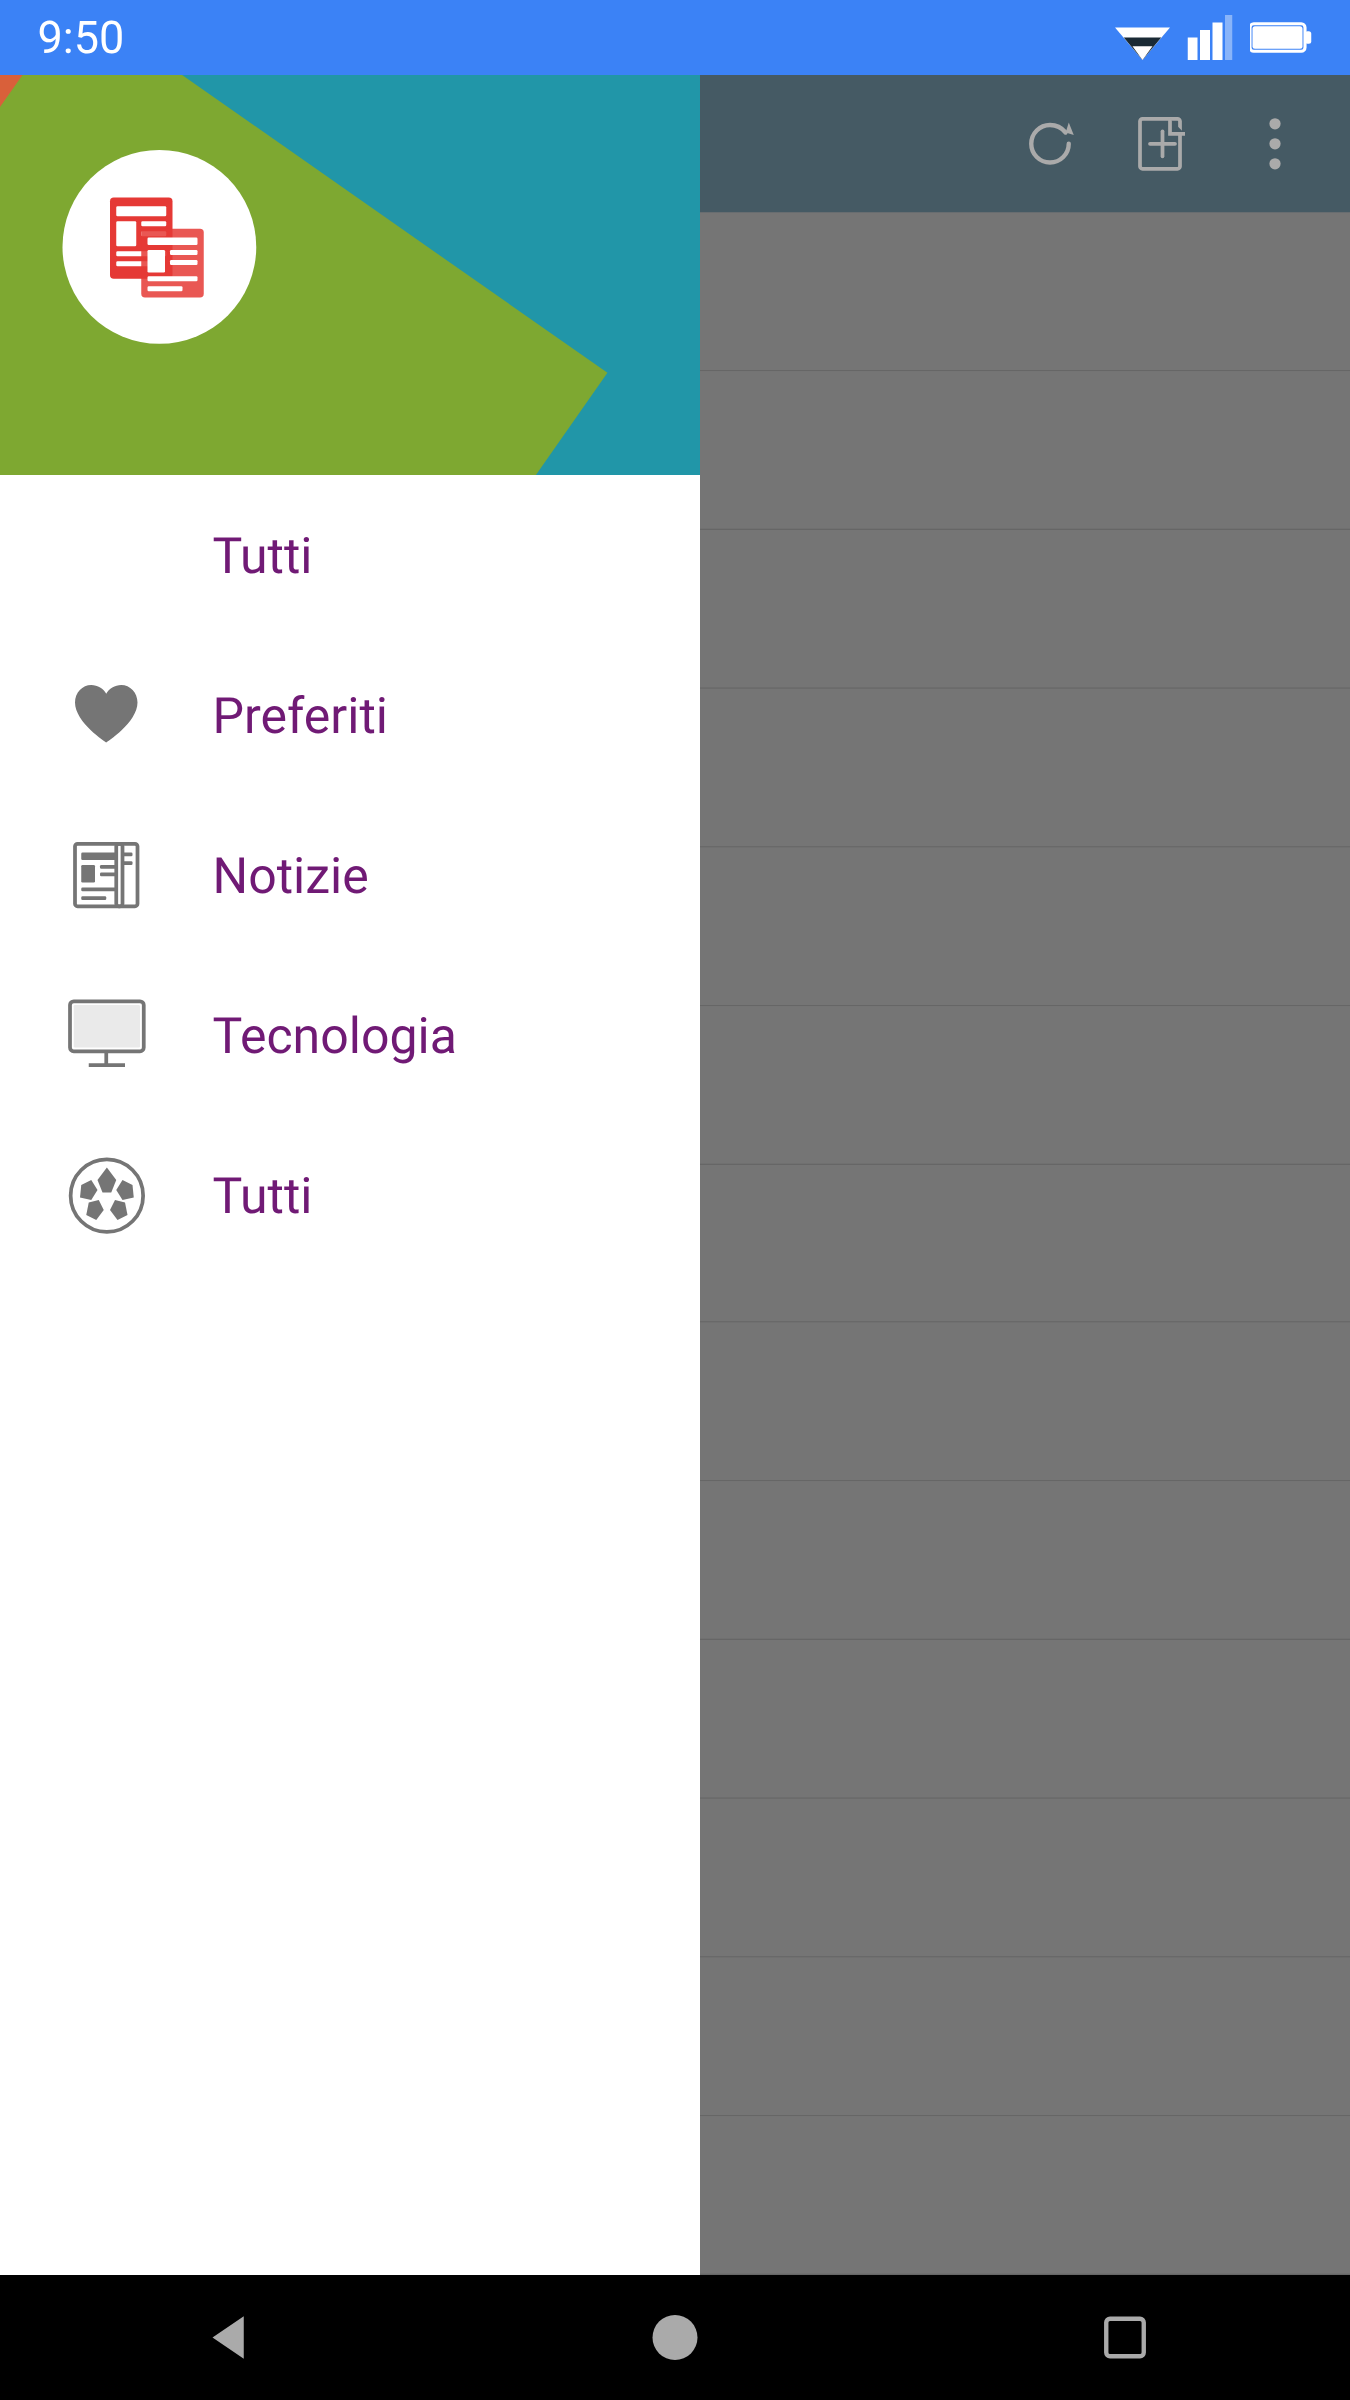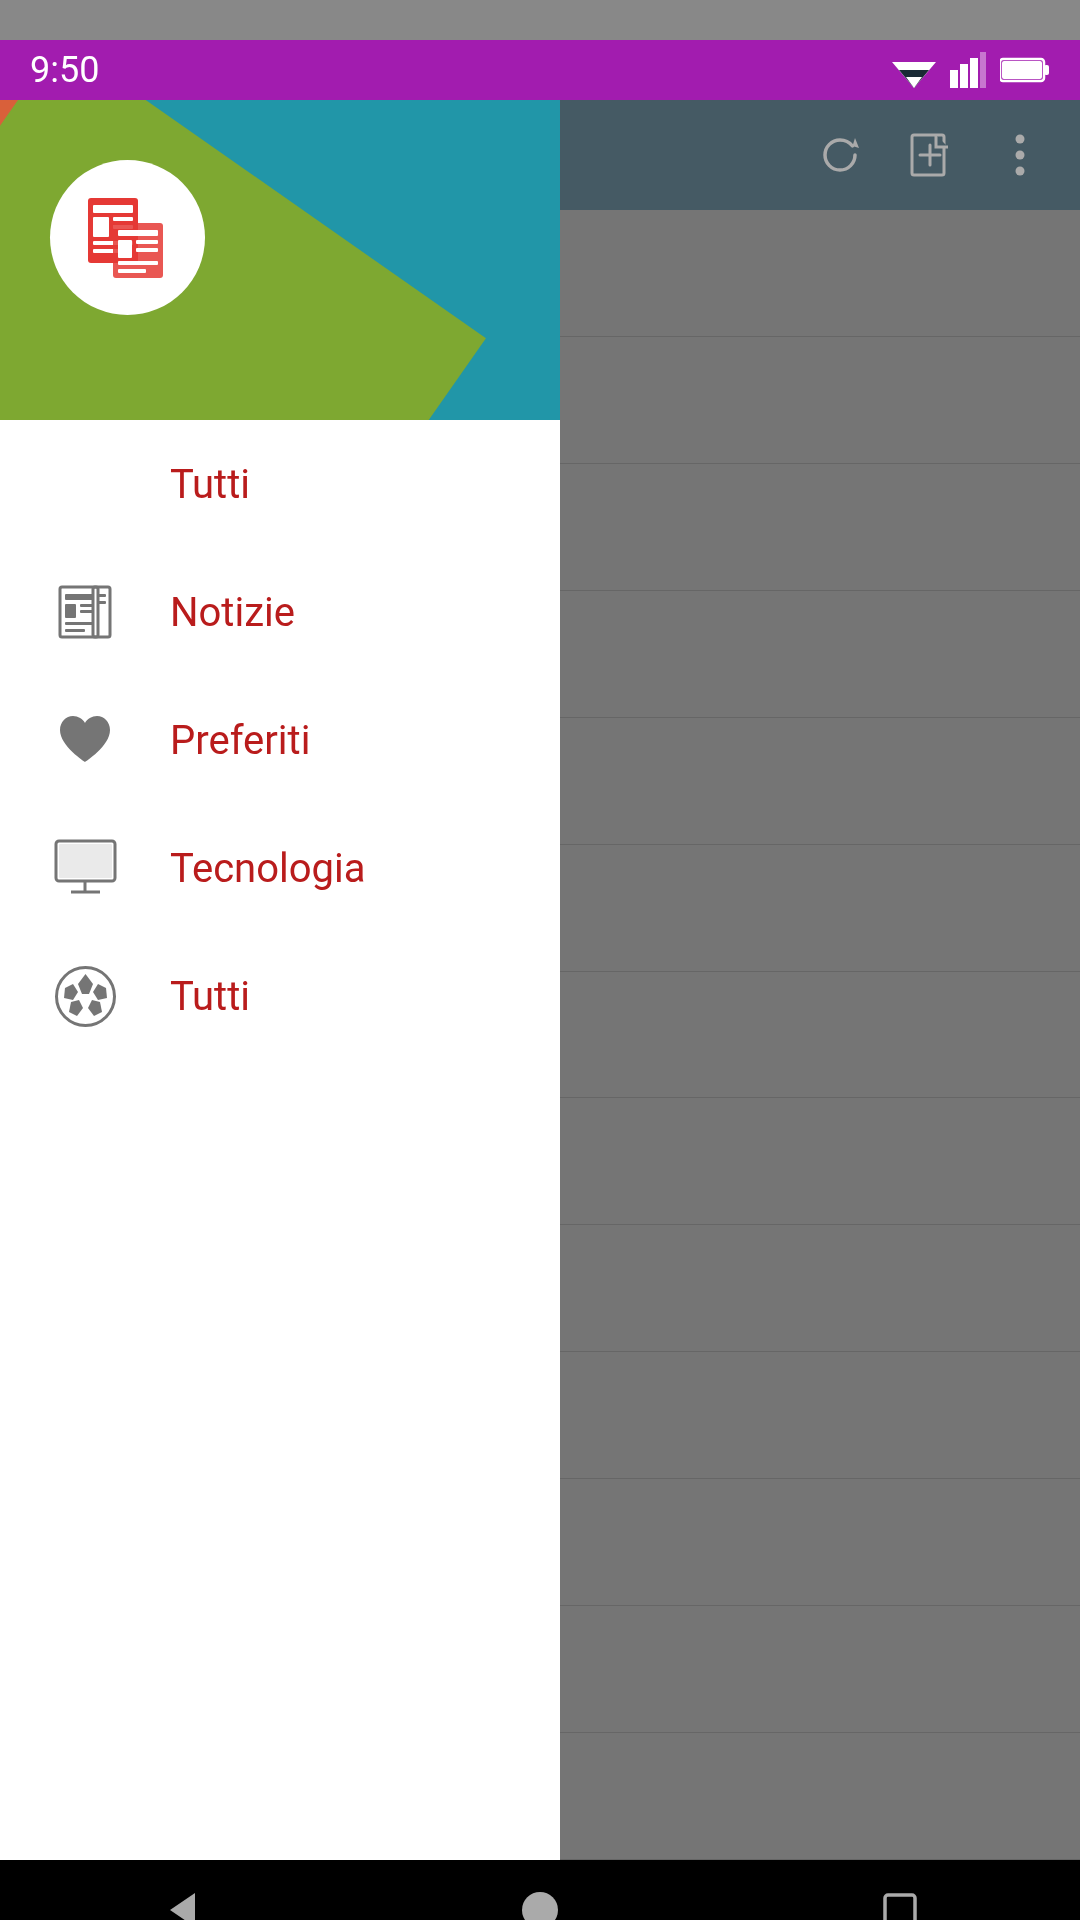--- a/index.html
+++ b/index.html
@@ -11,28 +11,27 @@
       background: #888;
       font-family: 'Roboto', Arial, sans-serif;
       overflow: hidden;
       position: relative;
     }
 
     
     .status-bar {
       width: 100%;
       height: 60px;
-      background: #a21caf;
+      background: #3b82f6;
       display: flex;
       align-items: center;
       justify-content: space-between;
       padding: 0 30px;
       position: relative;
       z-index: 100;
-      margin-top: 40px;
     }
 
     .status-time {
       color: white;
       font-size: 36px;
       font-weight: 400;
     }
 
     .status-icons {
       display: flex;
@@ -130,21 +129,21 @@
       height: 70px;
       display: flex;
       align-items: center;
       justify-content: center;
       margin-right: 50px;
       flex-shrink: 0;
     }
 
     .drawer-item-label {
       font-size: 40px;
-      color: #b91c1c;
+      color: #701a75;
       font-weight: 400;
     }
 
     .drawer-item-tutti .drawer-item-label {
       margin-left: 120px;
     }
 
     
     .right-panel {
       flex: 1;
@@ -263,20 +262,29 @@
           <rect x="35" y="68" width="40" height="4" rx="1" fill="white"></rect>
           <rect x="35" y="76" width="28" height="4" rx="1" fill="white"></rect>
         </svg>
       </div>
     </div>
 
     <div class="drawer-items">
 
       <div class="drawer-item drawer-item-tutti">
         <span class="drawer-item-label">Tutti</span>
+      </div>
+
+      <div class="drawer-item">
+        <div class="drawer-item-icon">
+          <svg width="60" height="60" viewBox="0 0 60 60">
+            <path d="M30 52 C30 52 5 36 5 20 C5 12 11 6 18 6 C23 6 28 9 30 13 C32 9 37 6 42 6 C49 6 55 12 55 20 C55 36 30 52 30 52Z" fill="#757575"></path>
+          </svg>
+        </div>
+        <span class="drawer-item-label">Preferiti</span>
       </div>
 
       <div class="drawer-item">
         <div class="drawer-item-icon">
           <svg width="60" height="60" viewBox="0 0 60 60">
             <rect x="5" y="5" width="38" height="50" rx="2" fill="none" stroke="#757575" stroke-width="3"></rect>
             <rect x="10" y="12" width="28" height="6" rx="1" fill="#757575"></rect>
             <rect x="10" y="22" width="11" height="14" rx="1" fill="#757575"></rect>
             <rect x="25" y="22" width="13" height="3" rx="1" fill="#757575"></rect>
             <rect x="25" y="28" width="13" height="3" rx="1" fill="#757575"></rect>
@@ -286,29 +294,20 @@
             <rect x="38" y="5" width="17" height="50" rx="2" fill="none" stroke="#757575" stroke-width="3"></rect>
             <rect x="42" y="12" width="9" height="3" rx="1" fill="#757575"></rect>
             <rect x="42" y="19" width="9" height="3" rx="1" fill="#757575"></rect>
           </svg>
         </div>
         <span class="drawer-item-label">Notizie</span>
       </div>
 
       <div class="drawer-item">
         <div class="drawer-item-icon">
-          <svg width="60" height="60" viewBox="0 0 60 60">
-            <path d="M30 52 C30 52 5 36 5 20 C5 12 11 6 18 6 C23 6 28 9 30 13 C32 9 37 6 42 6 C49 6 55 12 55 20 C55 36 30 52 30 52Z" fill="#757575"></path>
-          </svg>
-        </div>
-        <span class="drawer-item-label">Preferiti</span>
-      </div>
-
-      <div class="drawer-item">
-        <div class="drawer-item-icon">
           <svg width="65" height="60" viewBox="0 0 65 60">
             <rect x="3" y="3" width="59" height="40" rx="3" fill="none" stroke="#757575" stroke-width="3"></rect>
             <rect x="6" y="6" width="53" height="34" rx="1" fill="#757575" opacity="0.15"></rect>
             <line x1="32" y1="43" x2="32" y2="54" stroke="#757575" stroke-width="3"></line>
             <line x1="18" y1="54" x2="47" y2="54" stroke="#757575" stroke-width="3"></line>
           </svg>
         </div>
         <span class="drawer-item-label">Tecnologia</span>
       </div>
 

